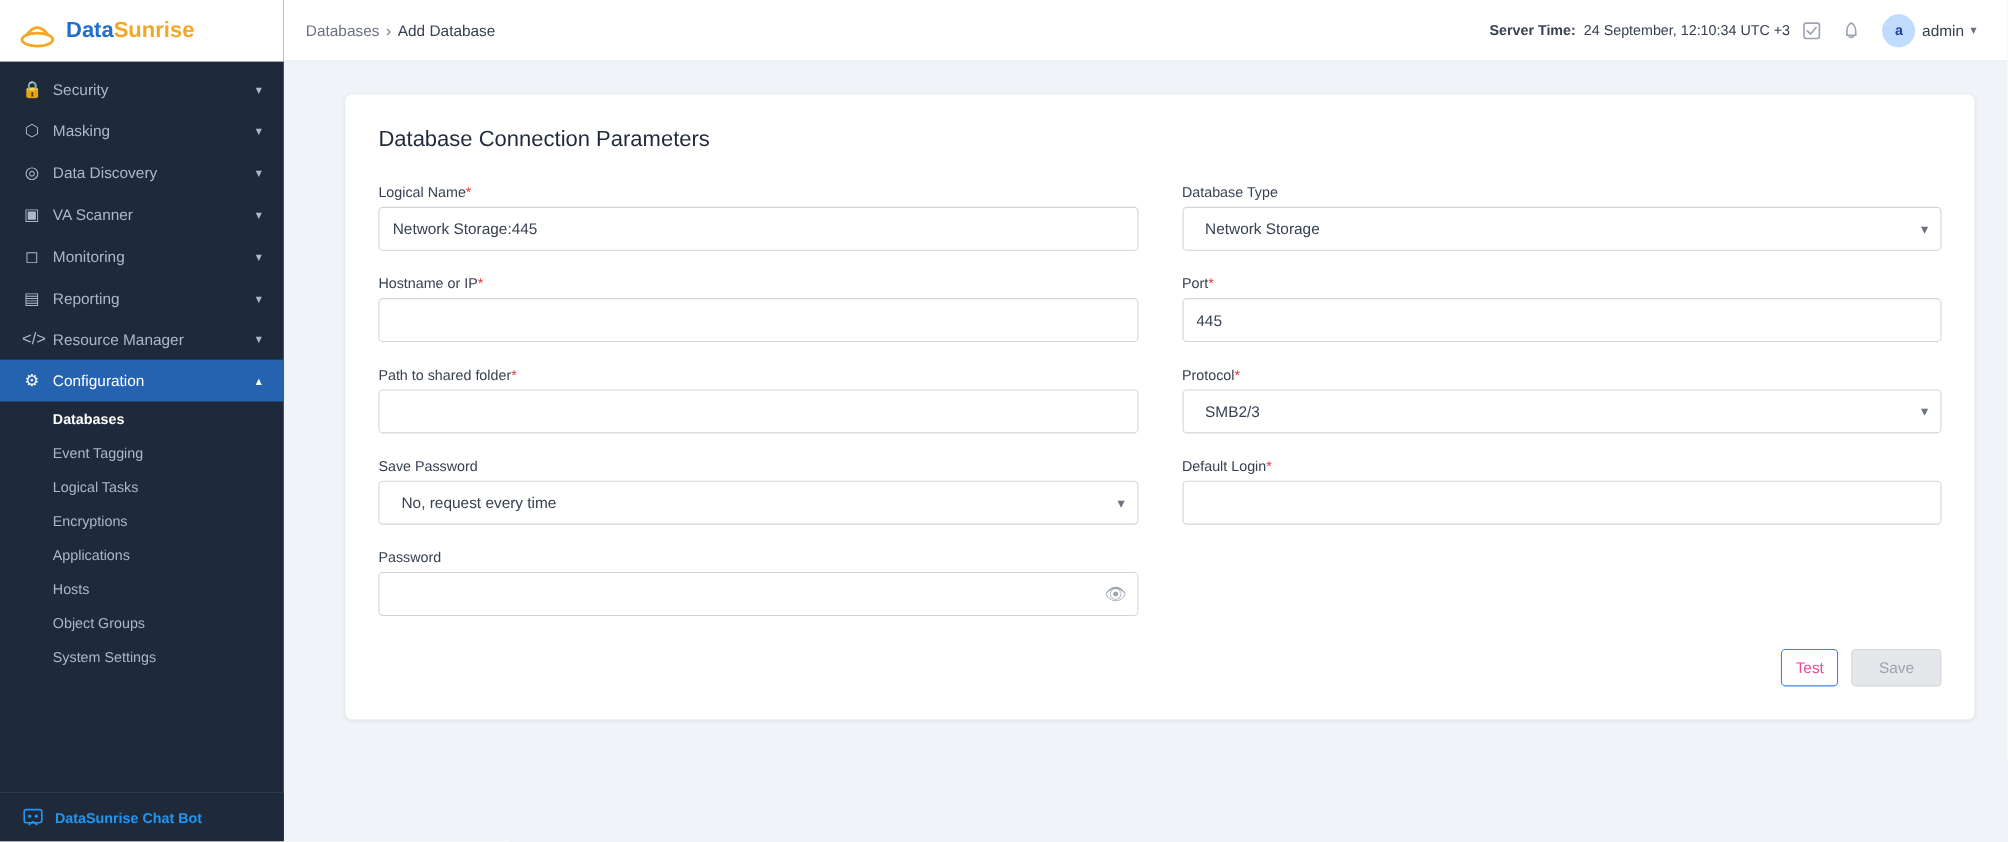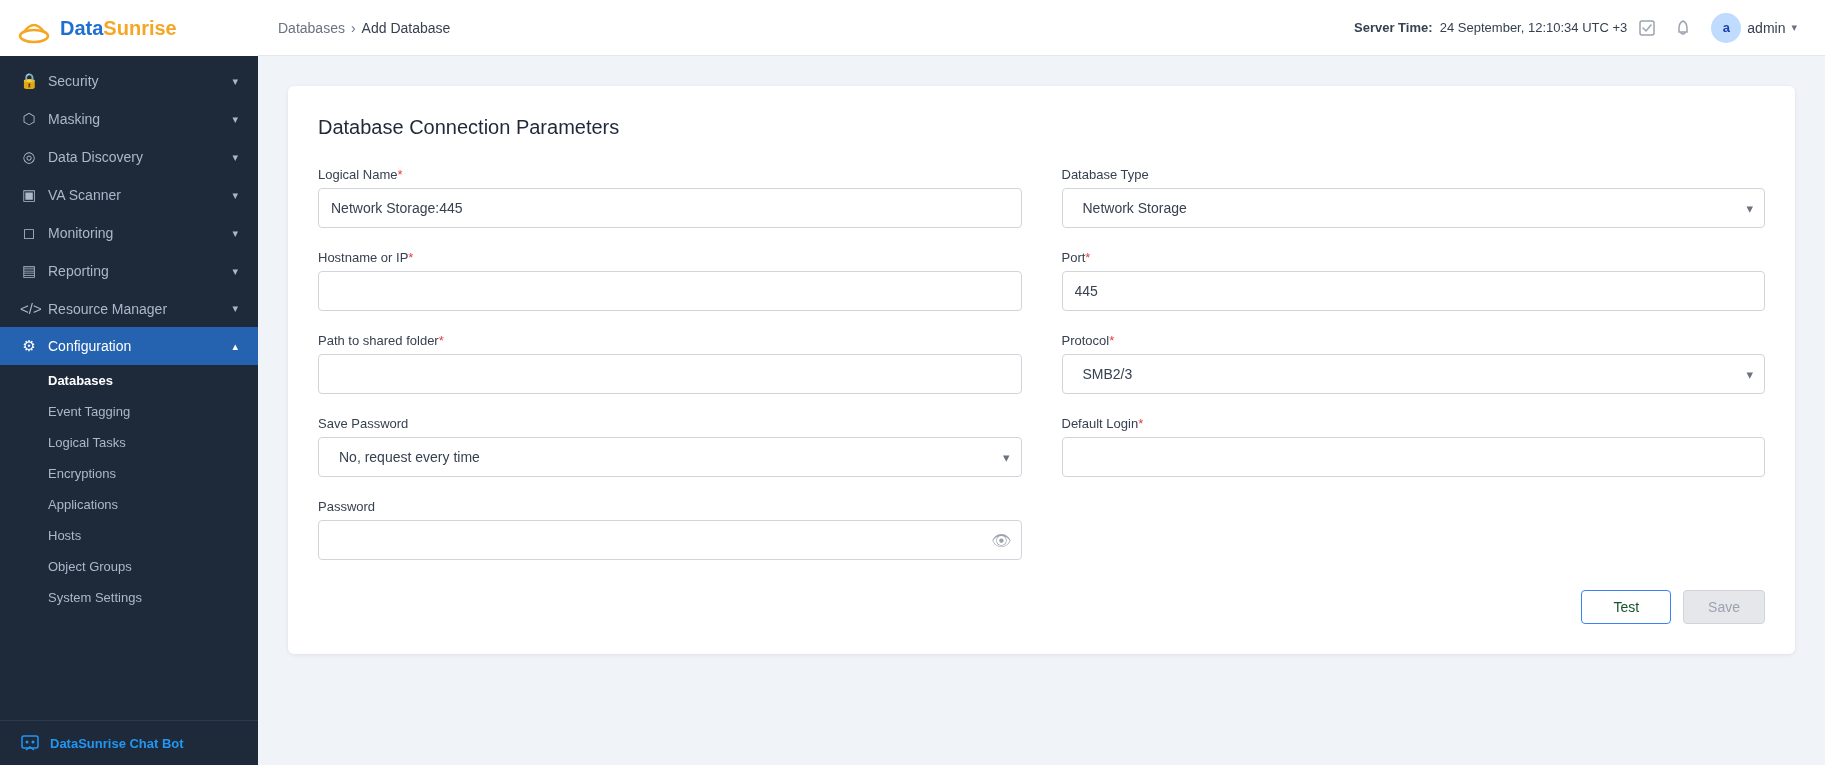--- a/index.html
+++ b/index.html
@@ -142,20 +142,21 @@
     .page-body {
       flex: 1;
       overflow-y: auto;
       padding: 30px;
     }
     .form-card {
       background: #fff;
       border-radius: 6px;
       padding: 30px;
       box-shadow: 0 1px 4px rgba(0,0,0,0.08);
+      margin-left: 26px;
     }
     .form-title {
       font-size: 20px;
       color: #1f2937;
       font-weight: 500;
       margin-bottom: 28px;
     }
     .form-grid {
       display: grid;
       grid-template-columns: 1fr 1fr;
@@ -225,22 +226,22 @@
     }
     .form-actions {
       display: flex;
       justify-content: flex-end;
       gap: 12px;
       margin-top: 30px;
     }
     .btn-test {
       background: #fff;
       border: 1px solid #3b82f6;
-      color: #14532d;
-      padding: 8px 31px;
+      color: #ec4899;
+      padding: 8px 12px;
       border-radius: 4px;
       font-size: 14px;
       cursor: pointer;
       font-weight: 500;
     }
     .btn-save {
       background: #e5e7eb;
       border: 1px solid #d1d5db;
       color: #9ca3af;
       padding: 8px 24px;

